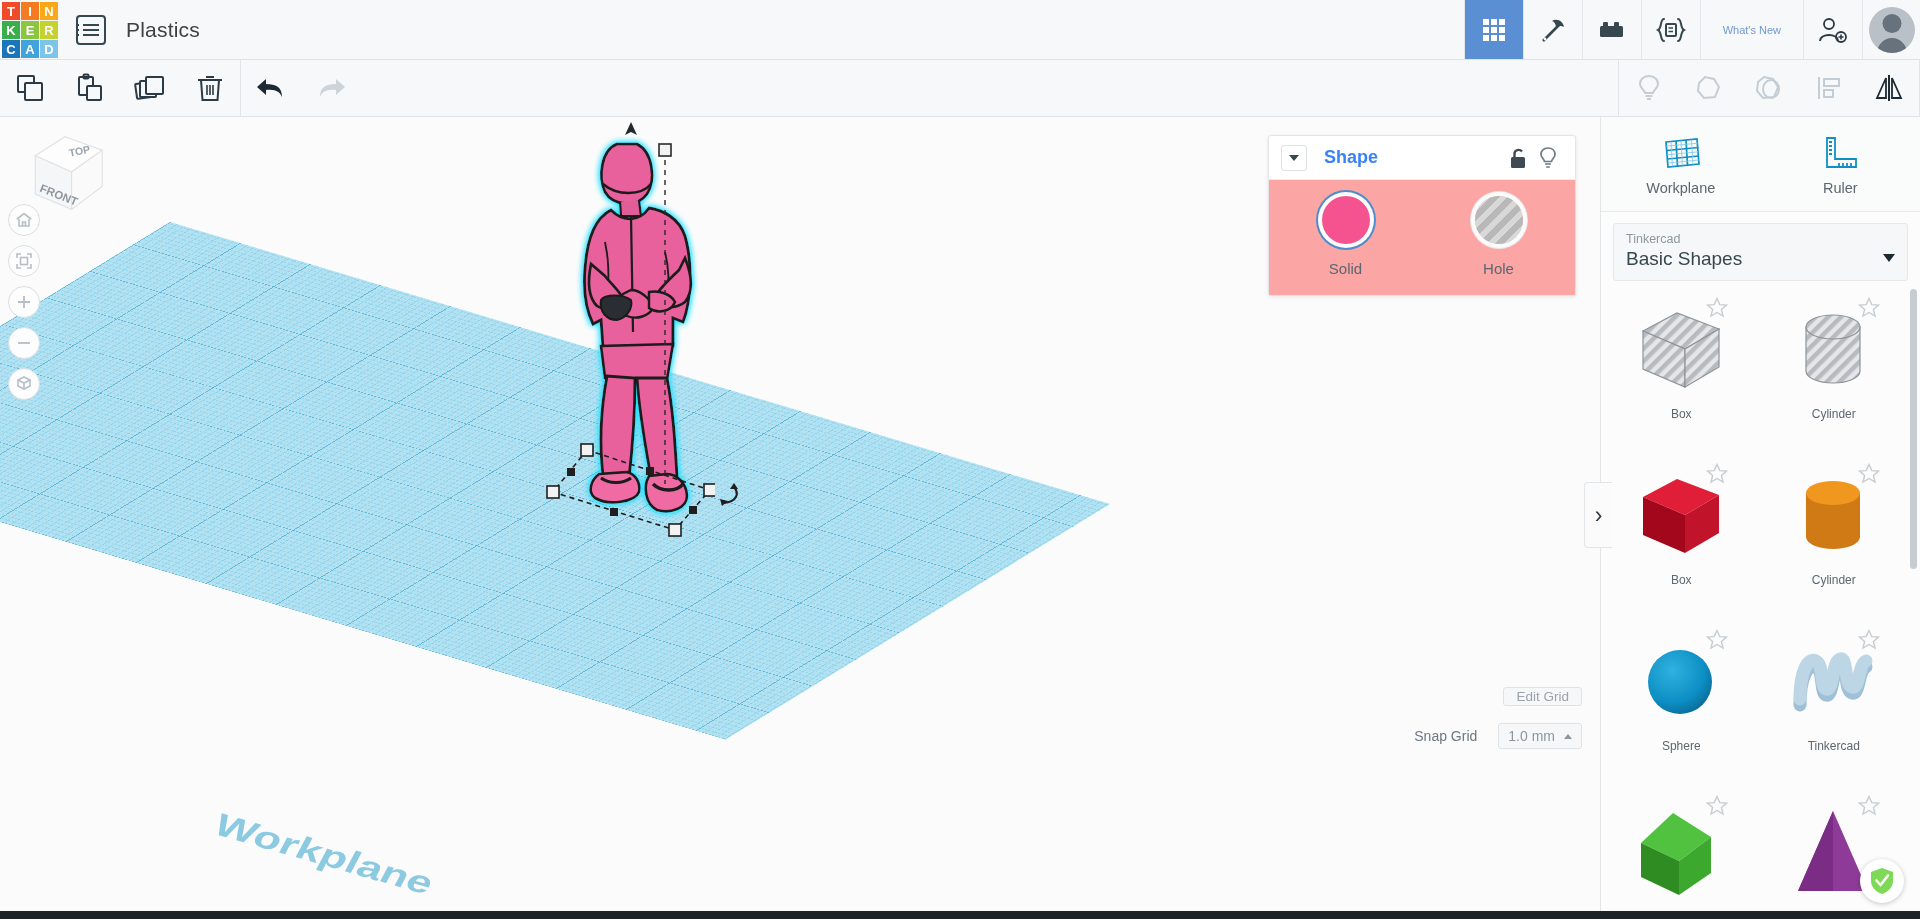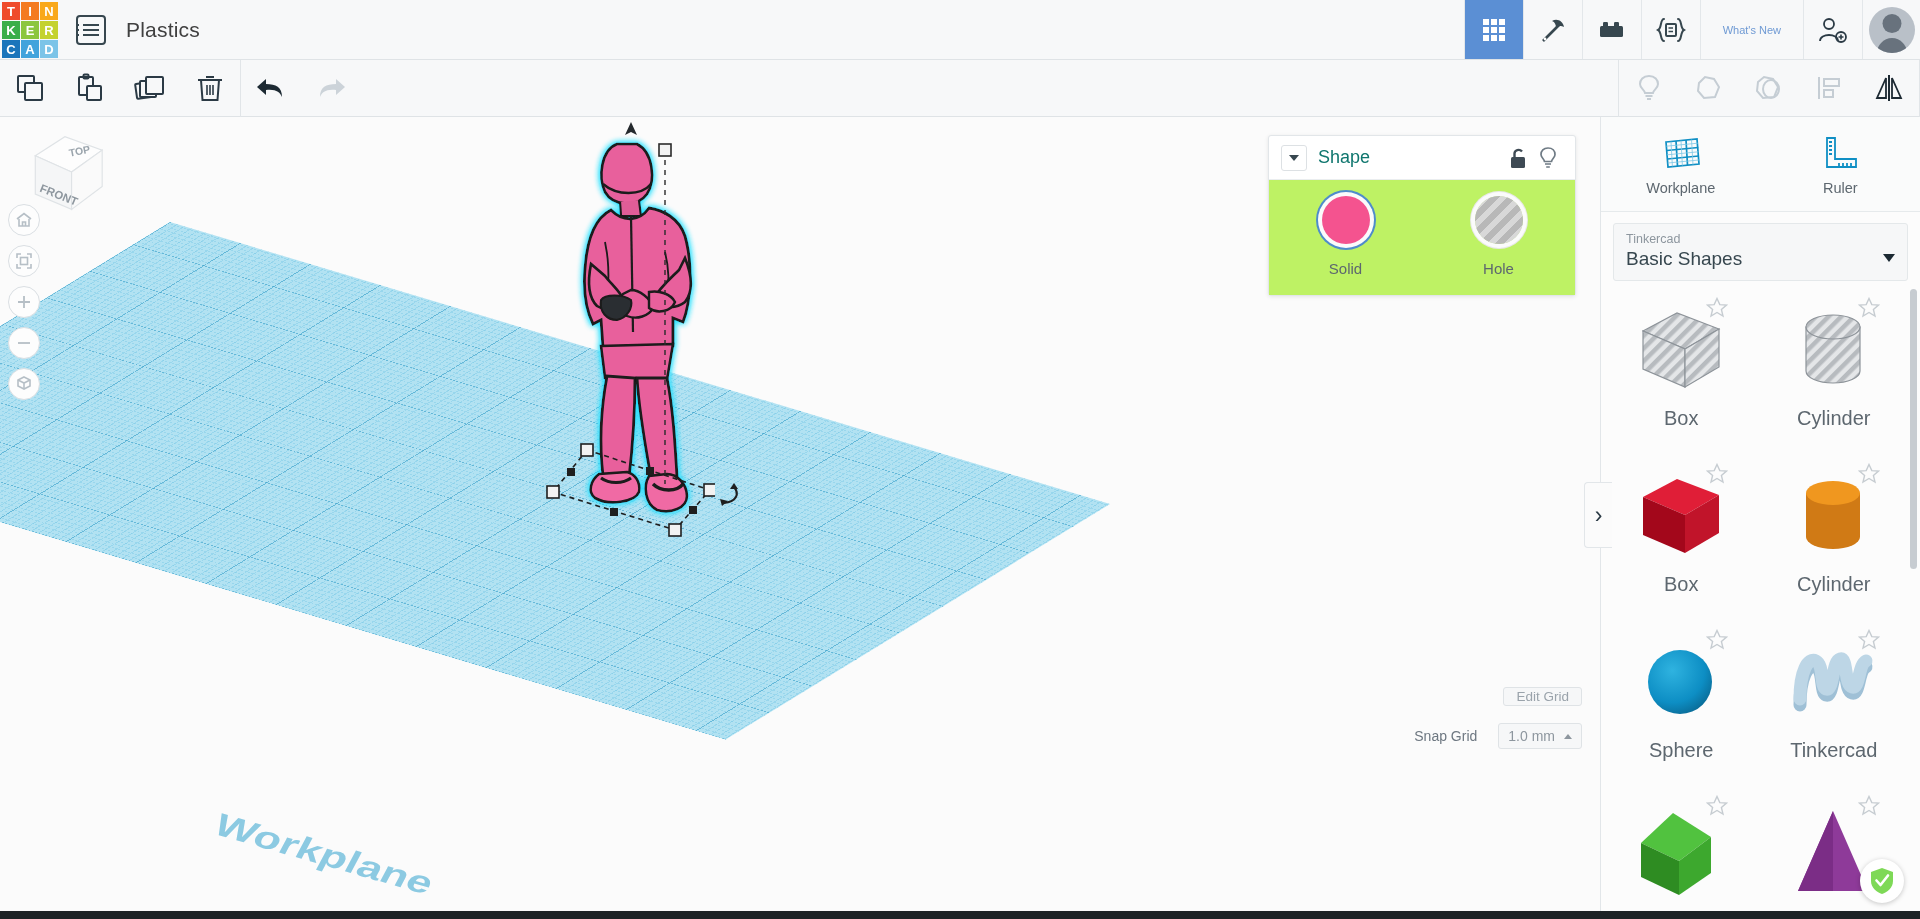--- a/index.html
+++ b/index.html
@@ -168,24 +168,24 @@
   }
   .sp-head {
     height: 44px; display: flex; align-items: center; padding: 0 12px;
     border-bottom: 1px solid #eaedef;
   }
   .sp-collapse {
     width: 26px; height: 26px; border: 1px solid #dde1e4; border-radius: 3px;
     display: flex; align-items: center; justify-content: center; cursor: pointer;
   }
   .caret-down { width: 0; height: 0; border-left: 5px solid transparent; border-right: 5px solid transparent; border-top: 6px solid #37474f; }
-  .sp-title { margin-left: 11px; font-size: 18px; font-weight: normal; color: #0f766e; }
+  .sp-title { margin-left: 17px; font-size: 18px; font-weight: bold; color: #3b82f6; }
   .sp-head-spacer { flex: 1; }
   .sp-icon { width: 30px; display: flex; align-items: center; justify-content: center; cursor: pointer; }
-  .sp-body { display: flex; padding: 16px 0 18px; background: #bef264; }
+  .sp-body { display: flex; padding: 16px 0 18px; background: #fca5a5; }
   .sp-opt { flex: 1; display: flex; flex-direction: column; align-items: center; cursor: pointer; }
   .sp-swatch { width: 48px; height: 48px; border-radius: 50%; }
   .sp-swatch.solid { background: #f4538f; box-shadow: 0 0 0 4px #fbfbfb, 0 0 0 6px #4f8ccb; }
   .sp-swatch.hole {
     background: repeating-linear-gradient(135deg, #b8b8b8 0 6px, #d8d8d8 6px 12px);
     box-shadow: 0 0 0 4px #fbfbfb, 0 0 0 5px #e8e8e8;
   }
   .sp-opt-label { margin-top: 16px; font-size: 15px; color: #5d676f; }
 
   
@@ -214,21 +214,21 @@
     position: absolute; left: 0; top: 164px; right: 0; bottom: 0;
     display: grid; grid-template-columns: 1fr 1fr; padding: 8px 10px 0 4px;
     overflow: hidden; align-content: start;
   }
   .shape-cell {
     position: relative; height: 166px;
     display: flex; flex-direction: column; align-items: center; justify-content: flex-start;
     padding-top: 16px; cursor: pointer;
   }
   .shape-art { height: 92px; display: flex; align-items: center; justify-content: center; }
-  .shape-name { margin-top: 10px; font-size: 20px; color: #5d676f; }
+  .shape-name { margin-top: 10px; font-size: 12px; color: #5d676f; }
   .star { position: absolute; right: 30px; top: 8px; cursor: pointer; }
   .rp-scroll {
     position: absolute; right: 3px; top: 172px; width: 7px; height: 280px;
     background: #c7ccd1; border-radius: 4px; cursor: pointer;
   }
   .panel-collapse-tab {
     position: absolute; left: 1584px; top: 482px; width: 28px; height: 66px;
     background: #fbfbfb; border: 1px solid #e2e6e9; border-right: none;
     border-radius: 4px 0 0 4px;
     display: flex; align-items: center; justify-content: center;

